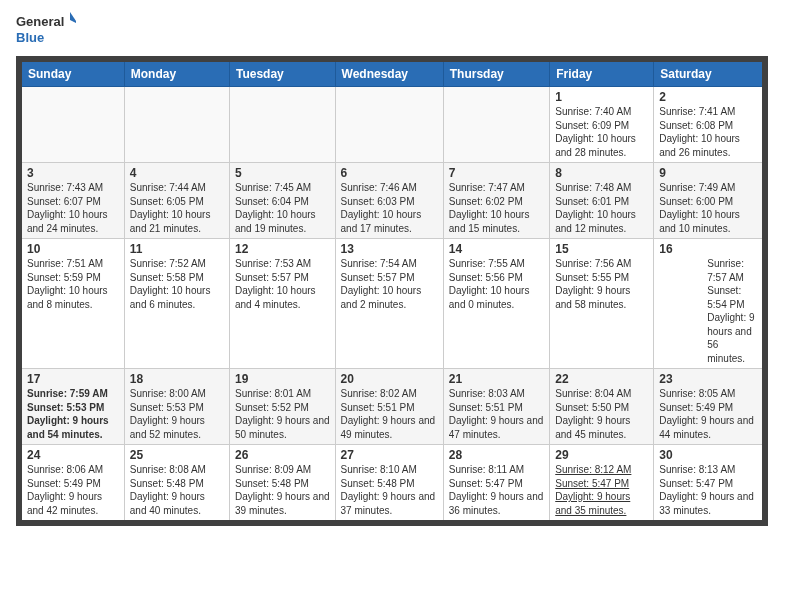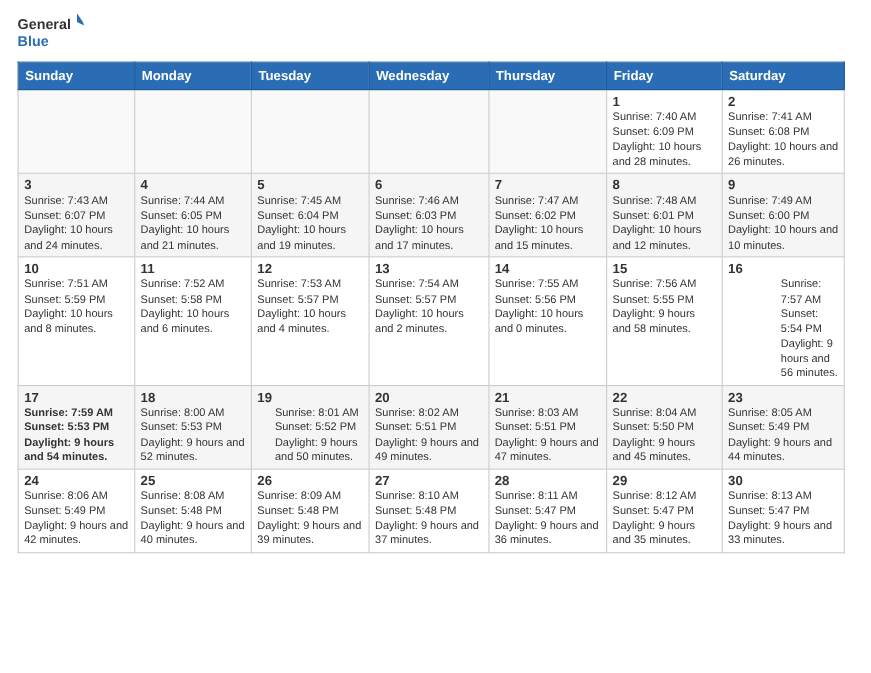--- a/index.html
+++ b/index.html
@@ -34,21 +34,21 @@
       color: #333;
       line-height: 1.1;
     }
     .location {
       font-size: 14px;
       color: #555;
     }
     .calendar {
       width: 100%;
       border-collapse: collapse;
-      border: 1px solid #404040;
+      border: 6px solid #404040;
     }
     .calendar th {
       background: #2a6db5;
       color: #fff;
       font-size: 12px;
       font-weight: bold;
       padding: 5px 6px;
       text-align: left;
       border: 1px solid #1e5a9a;
     }
@@ -233,21 +233,21 @@
 Daylight: 9 hours and 54 minutes.</div>
           </td>
           <td>
             <span class="day-num">18</span>
             <div class="day-info" style="white-space: pre-line;">Sunrise: 8:00 AM
 Sunset: 5:53 PM
 Daylight: 9 hours and 52 minutes.</div>
           </td>
           <td>
             <span class="day-num">19</span>
-            <div class="day-info" style="white-space: pre-line; margin-left: 16px;">Sunrise: 8:01 AM
+            <div class="day-info" style="white-space: pre-line;">Sunrise: 8:01 AM
 Sunset: 5:52 PM
 Daylight: 9 hours and 50 minutes.</div>
           </td>
           <td>
             <span class="day-num">20</span>
             <div class="day-info" style="white-space: pre-line;">Sunrise: 8:02 AM
 Sunset: 5:51 PM
 Daylight: 9 hours and 49 minutes.</div>
           </td>
           <td>
@@ -295,21 +295,21 @@
 Daylight: 9 hours and 37 minutes.</div>
           </td>
           <td>
             <span class="day-num">28</span>
             <div class="day-info" style="white-space: pre-line;">Sunrise: 8:11 AM
 Sunset: 5:47 PM
 Daylight: 9 hours and 36 minutes.</div>
           </td>
           <td>
             <span class="day-num">29</span>
-            <div class="day-info" style="white-space: pre-line;">Sunrise: 8:12 AM
+            <div class="day-info" style="white-space: pre-line; text-decoration: underline;">Sunrise: 8:12 AM
 Sunset: 5:47 PM
 Daylight: 9 hours and 35 minutes.</div>
           </td>
           <td>
             <span class="day-num">30</span>
             <div class="day-info" style="white-space: pre-line;">Sunrise: 8:13 AM
 Sunset: 5:47 PM
 Daylight: 9 hours and 33 minutes.</div>
           </td>
         </tr>

